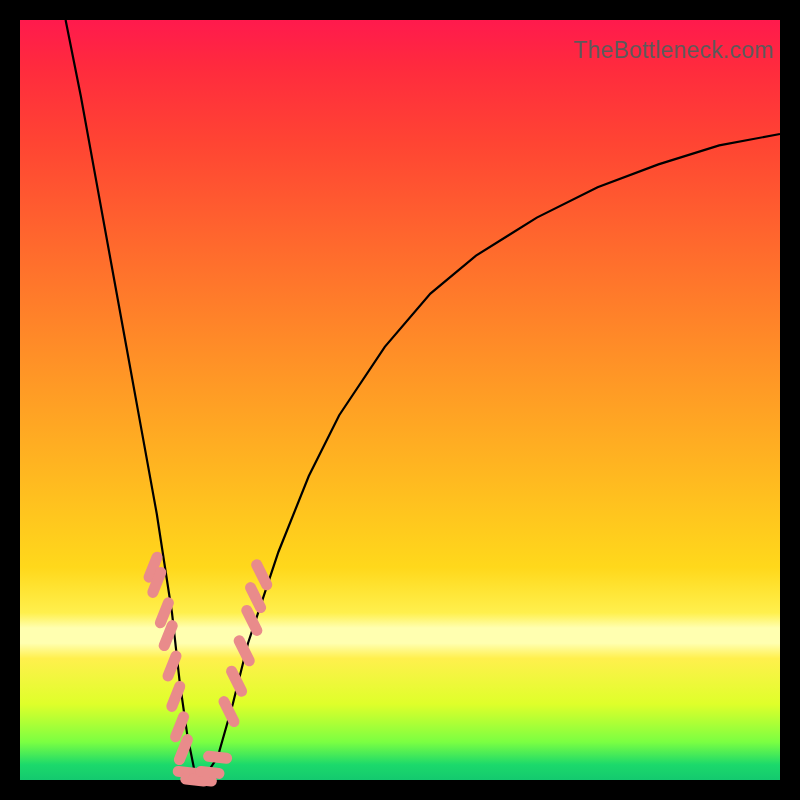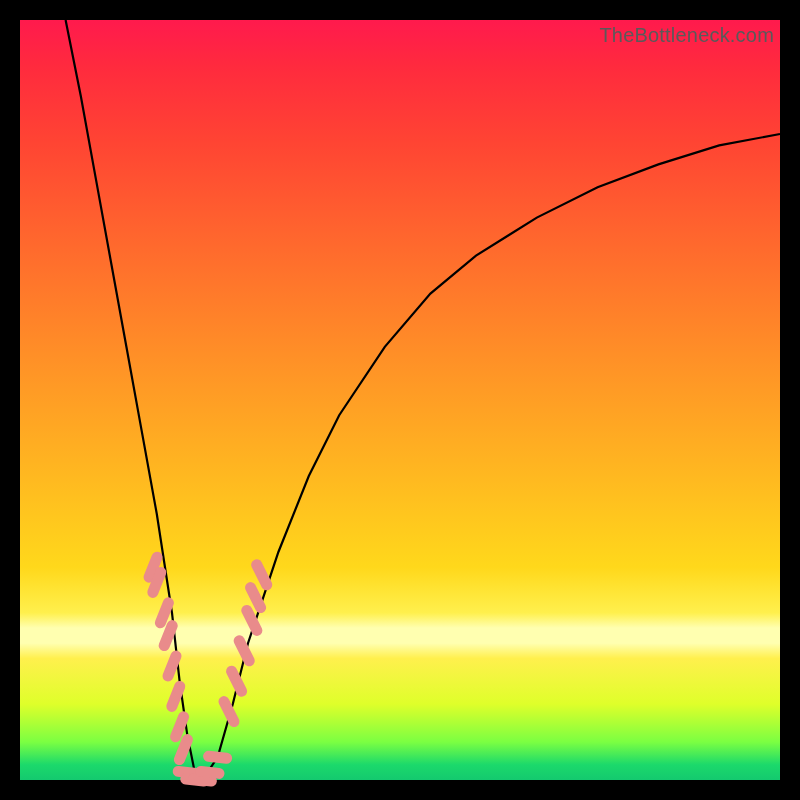--- a/index.html
+++ b/index.html
@@ -40,24 +40,24 @@
       #ffffb0 82%,
       #fff04d 84%,
       #dfff2a 90%,
       #7bff42 95%,
       #1bd96b 98%,
       #14c96f 100%
     );
   }
   .watermark {
     position: absolute;
-    top: 4px;
+    top: 17px;
     right: 6px;
     color: #5a5a5a;
-    font-size: 20px;
+    font-size: 23px;
     font-weight: 500;
     letter-spacing: 0.2px;
     user-select: none;
   }
   svg.curve {
     position: absolute;
     left: 0;
     top: 0;
     width: 760px;
     height: 760px;

